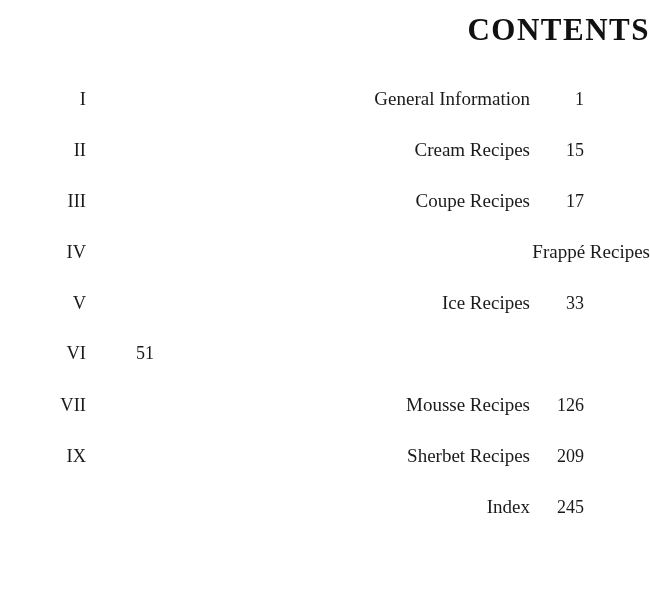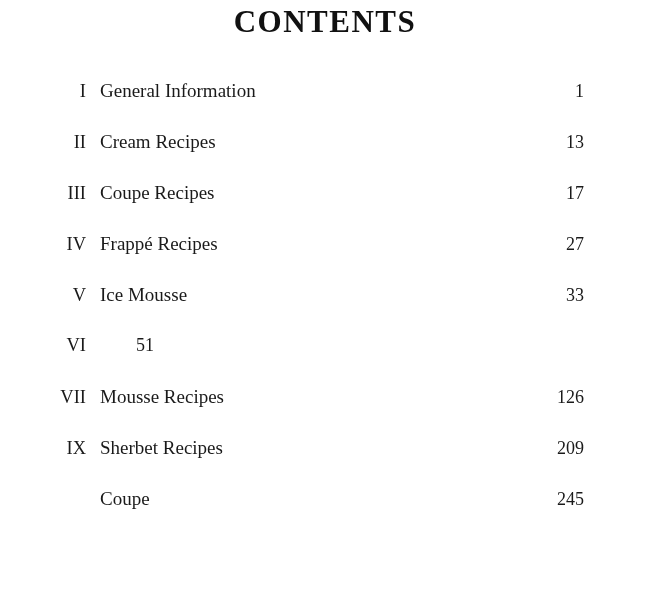--- a/index.html
+++ b/index.html
@@ -14,27 +14,27 @@
     color: #1a1a1a;
     overflow: hidden;
   }
   .page {
     width: 650px;
     height: 600px;
     position: relative;
     box-sizing: border-box;
   }
   .page-title {
-    text-align: center;
+    text-align: right;
     font-family: "Liberation Serif", serif;
     font-weight: bold;
     font-size: 31px;
     letter-spacing: 1.5px;
     margin: 0;
-    padding-top: 4px;
+    padding-top: 12px;
     color: #111111;
   }
   .toc {
     margin: 0;
     padding: 0;
     list-style: none;
     margin-top: 40px;
   }
   .toc-row {
     display: flex;
@@ -46,21 +46,21 @@
     width: 100px;
     text-align: right;
     padding-right: 14px;
     box-sizing: border-box;
     font-size: 18.5px;
     color: #1a1a1a;
     white-space: nowrap;
   }
   .toc-label {
     flex: 1 1 auto;
-    text-align: left;
+    text-align: right;
     font-size: 19px;
     color: #1a1a1a;
     white-space: nowrap;
   }
   .toc-page {
     width: 120px;
     text-align: right;
     padding-right: 66px;
     box-sizing: border-box;
     font-size: 18px;
@@ -78,38 +78,37 @@
 
     <li class="toc-row">
       <span class="toc-numeral">I</span>
       <span class="toc-label">General Information</span>
       <span class="toc-page">1</span>
     </li>
 
     <li class="toc-row">
       <span class="toc-numeral">II</span>
       <span class="toc-label">Cream Recipes</span>
-      <span class="toc-page">13</span>
+      <span class="toc-page">15</span>
     </li>
 
     <li class="toc-row">
       <span class="toc-numeral">III</span>
       <span class="toc-label">Coupe Recipes</span>
       <span class="toc-page">17</span>
     </li>
 
     <li class="toc-row">
       <span class="toc-numeral">IV</span>
       <span class="toc-label">Frappé Recipes</span>
-      <span class="toc-page">27</span>
     </li>
 
     <li class="toc-row">
       <span class="toc-numeral">V</span>
-      <span class="toc-label">Ice Mousse</span>
+      <span class="toc-label">Ice Recipes</span>
       <span class="toc-page">33</span>
     </li>
 
     <li class="toc-row">
       <span class="toc-numeral">VI</span>
       <span class="toc-page">51</span>
     </li>
 
     <li class="toc-row">
       <span class="toc-numeral">VII</span>
@@ -119,18 +118,18 @@
 
 
     <li class="toc-row">
       <span class="toc-numeral">IX</span>
       <span class="toc-label">Sherbet Recipes</span>
       <span class="toc-page">209</span>
     </li>
 
     <li class="toc-row">
       <span class="toc-numeral"></span>
-      <span class="toc-label">Coupe</span>
+      <span class="toc-label">Index</span>
       <span class="toc-page">245</span>
     </li>
 
   </ul>
 </div>
 
 </body></html>

